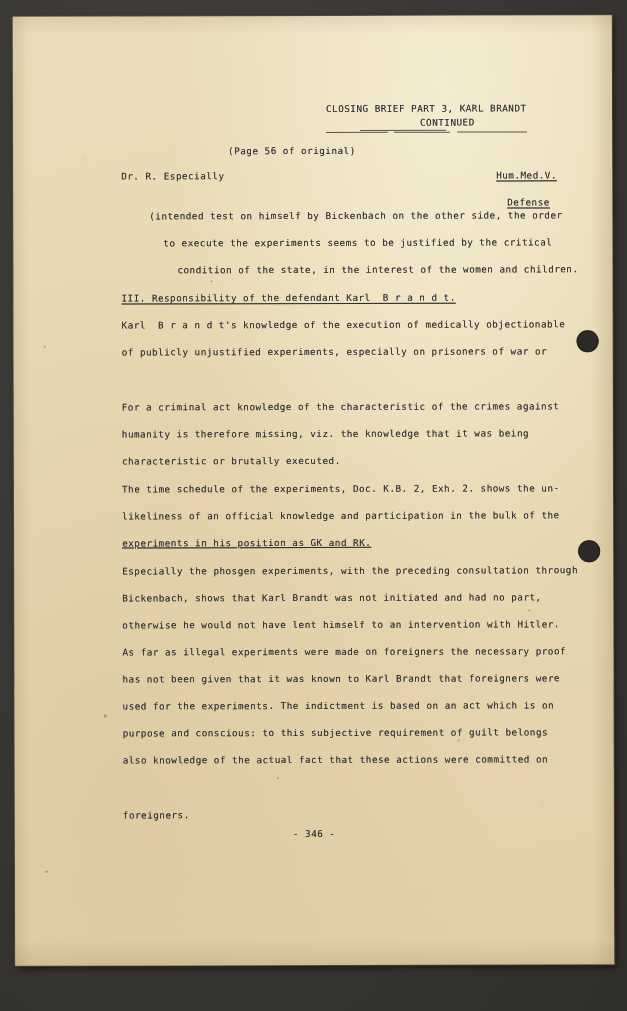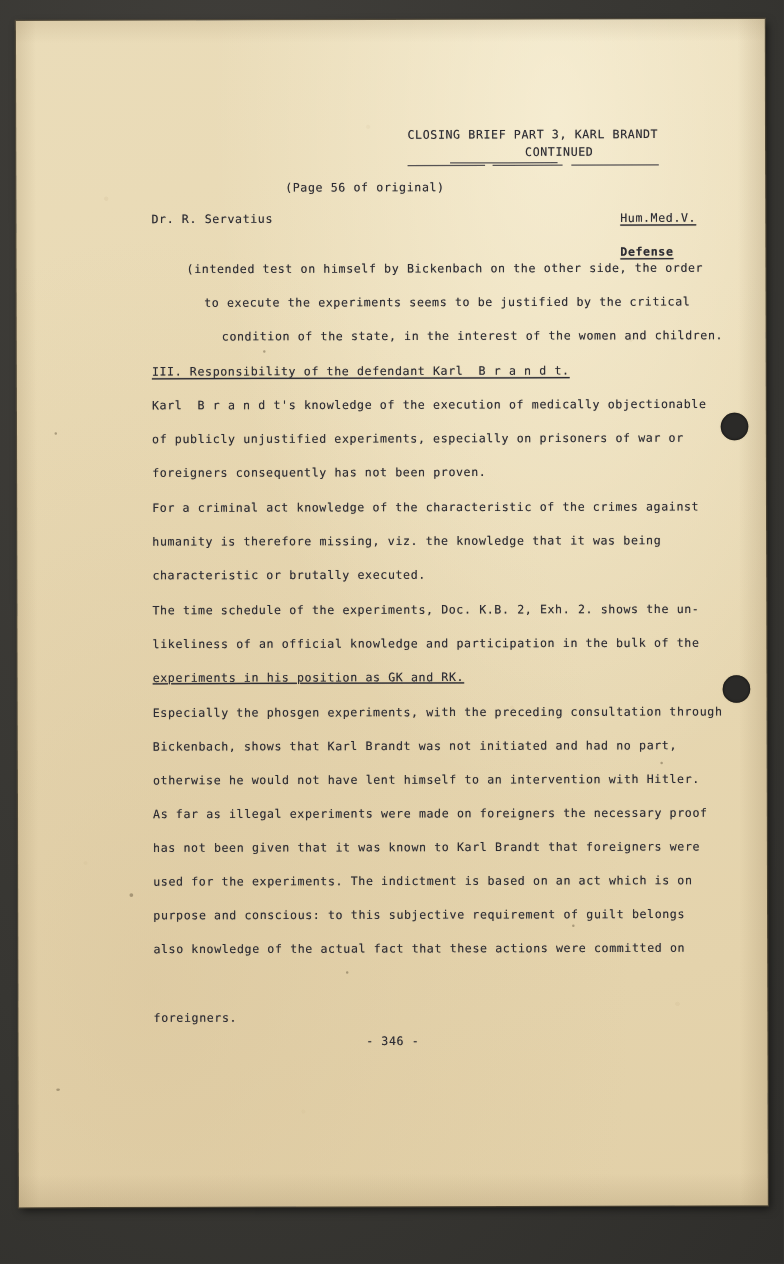--- a/index.html
+++ b/index.html
@@ -134,35 +134,34 @@
 
     <div class="ln" style="left:359px; top:102px;margin-left:48px;">CONTINUED</div>
 
     <div class="rule" style="left:313px; top:116px; width:62px;"></div>
     <div class="rule" style="left:381px; top:116px; width:56px;"></div>
     <div class="rule" style="left:347px; top:114px; width:86px;"></div>
     <div class="rule" style="left:444px; top:116px; width:70px;"></div>
 
     <div class="ln" style="left:215px; top:130px;">(Page 56 of original)</div>
 
-    <div class="ln" style="left:108px; top:155px;">Dr. R. Servatius</div>
+    <div class="ln" style="left:108px; top:155px;">Dr. R. Especially</div>
 
     <div class="ln u" style="left:483px; top:155px;">Hum.Med.V.</div>
 
-    <div class="ln u" style="left:483px; top:182px;font-weight:bold;">Defense</div>
+    <div class="ln u" style="left:494px; top:182px;">Defense</div>
 
     <div class="ln" style="left:136px; top:195px;">(intended test on himself by Bickenbach on the other side, the order</div>
     <div class="ln" style="left:150px; top:222px;">to execute the experiments seems to be justified by the critical</div>
     <div class="ln" style="left:164px; top:249px;">condition of the state, in the interest of the women and children.</div>
 
     <div class="ln u" style="left:108px; top:277px;">III. Responsibility of the defendant Karl  B r a n d t.</div>
 
     <div class="ln" style="left:108px; top:304px;">Karl  B r a n d t's knowledge of the execution of medically objectionable</div>
     <div class="ln" style="left:108px; top:331px;">of publicly unjustified experiments, especially on prisoners of war or</div>
-    <div class="ln" style="left:108px; top:358px;">foreigners consequently has not been proven.</div>
 
     <div class="ln" style="left:108px; top:386px;">For a criminal act knowledge of the characteristic of the crimes against</div>
     <div class="ln" style="left:108px; top:413px;">humanity is therefore missing, viz. the knowledge that it was being</div>
     <div class="ln" style="left:108px; top:440px;">characteristic or brutally executed.</div>
 
     <div class="ln" style="left:108px; top:468px;">The time schedule of the experiments, Doc. K.B. 2, Exh. 2. shows the un-</div>
     <div class="ln" style="left:108px; top:495px;">likeliness of an official knowledge and participation in the bulk of the</div>
     <div class="ln" style="left:108px; top:522px;text-decoration:underline;">experiments in his position as GK and RK.</div>
 
     <div class="ln" style="left:108px; top:550px;">Especially the phosgen experiments, with the preceding consultation through</div>

